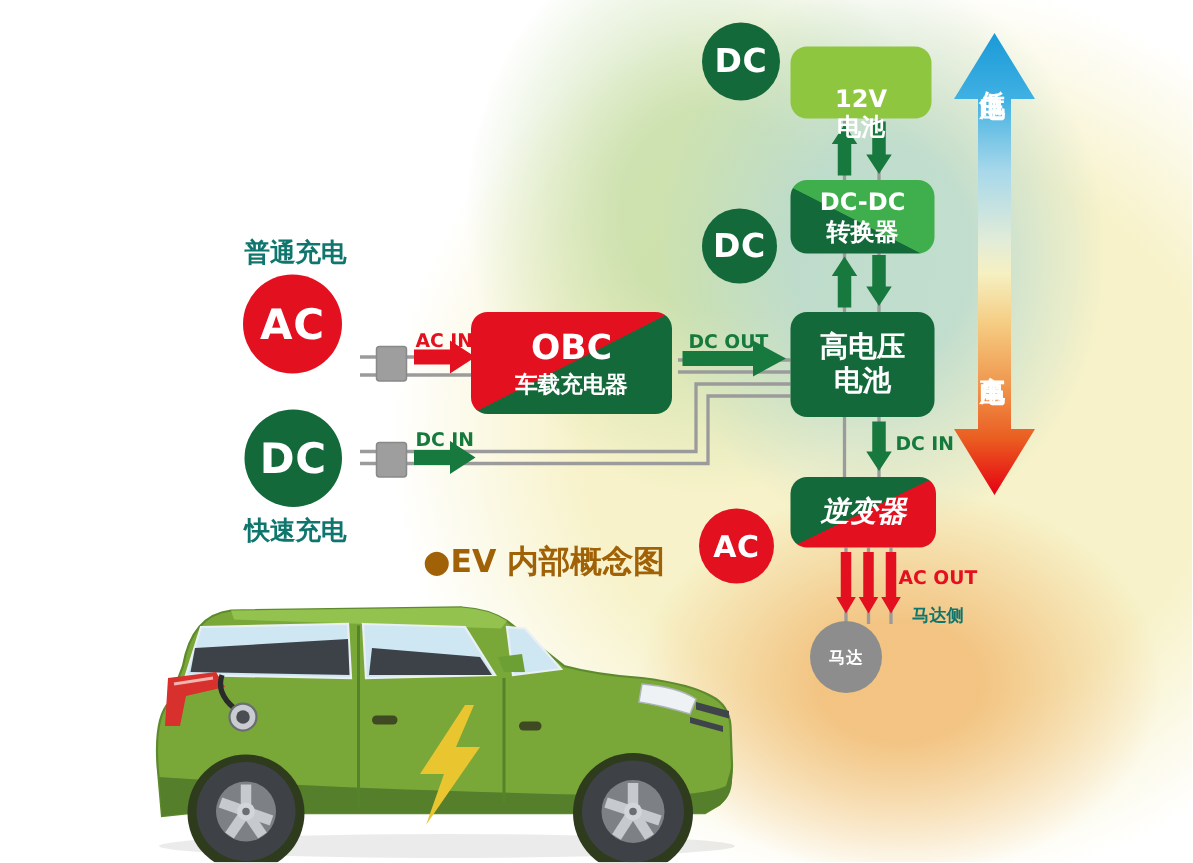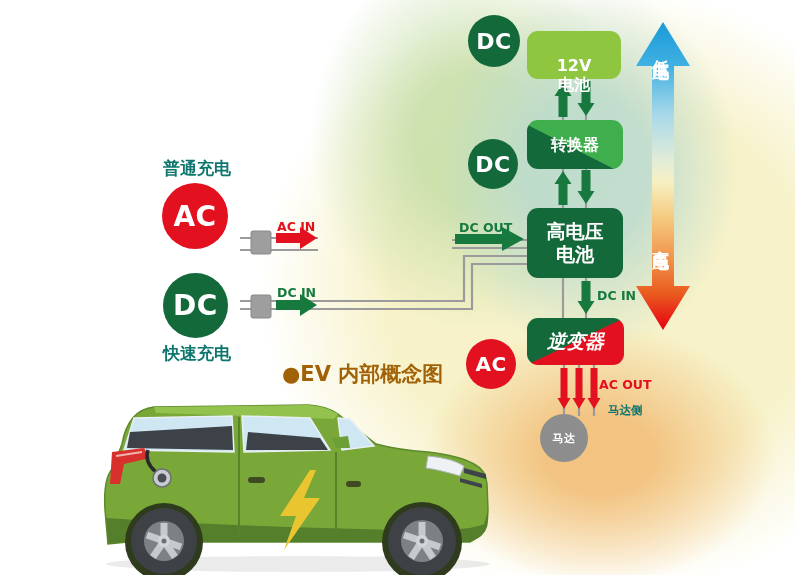--- a/index.html
+++ b/index.html
@@ -99,30 +99,35 @@
   <div class="vtext" style="left:652px;top:47px;">低电压</div>
   <div class="vtext" style="left:652px;top:237px;">高电压</div>
 
   <div class="lbl blk" style="left:163px;top:157px;font-size:17px;">普通充电</div>
   <div class="circ red" style="left:162px;top:183px;width:66px;height:66px;font-size:28px;">AC</div>
   <div class="circ green" style="left:163px;top:273px;width:65px;height:65px;font-size:28px;">DC</div>
   <div class="lbl blk" style="left:163px;top:342px;font-size:17px;">快速充电</div>
   <div class="lbl red" style="left:277px;top:219px;font-size:12.5px;">AC IN</div>
   <div class="lbl grn" style="left:277px;top:285px;font-size:12.5px;">DC IN</div>
 
+  <div class="node" style="left:314px;top:208px;width:134px;height:68px;background:linear-gradient(to bottom right,#e3101f 49.7%,#13693a 50.3%);">
+    <span style="font-size:23px;">OBC</span>
+    <span style="font-size:15px;">车载充电器</span>
+  </div>
   <div class="lbl grn" style="left:459px;top:220px;font-size:12.5px;">DC OUT</div>
 
   <div class="circ green" style="left:468px;top:15px;width:52px;height:52px;font-size:22px;">DC</div>
   <div class="node" style="left:527px;top:31px;width:94px;height:48px;background:#8fc640;">
     <span style="font-size:16px;margin-top:40px;">12V</span>
     <span style="font-size:16px;">电池</span>
   </div>
 
   <div class="circ green" style="left:468px;top:139px;width:50px;height:50px;font-size:22px;">DC</div>
   <div class="node" style="left:527px;top:120px;width:96px;height:49px;background:linear-gradient(to top right,#13693a 45%,#3fae4c 45.6%);">
+    <span style="font-size:16px;">DC-DC</span>
     <span style="font-size:16px;">转换器</span>
   </div>
 
   <div class="node" style="left:527px;top:208px;width:96px;height:70px;background:#13693a;">
     <span style="font-size:19px;">高电压</span>
     <span style="font-size:19px;">电池</span>
   </div>
   <div class="lbl grn" style="left:597px;top:288px;font-size:12.5px;">DC IN</div>
 
   <div class="node" style="left:527px;top:318px;width:97px;height:47px;background:linear-gradient(to bottom right,#13693a 49.7%,#e3101f 50.3%);">

